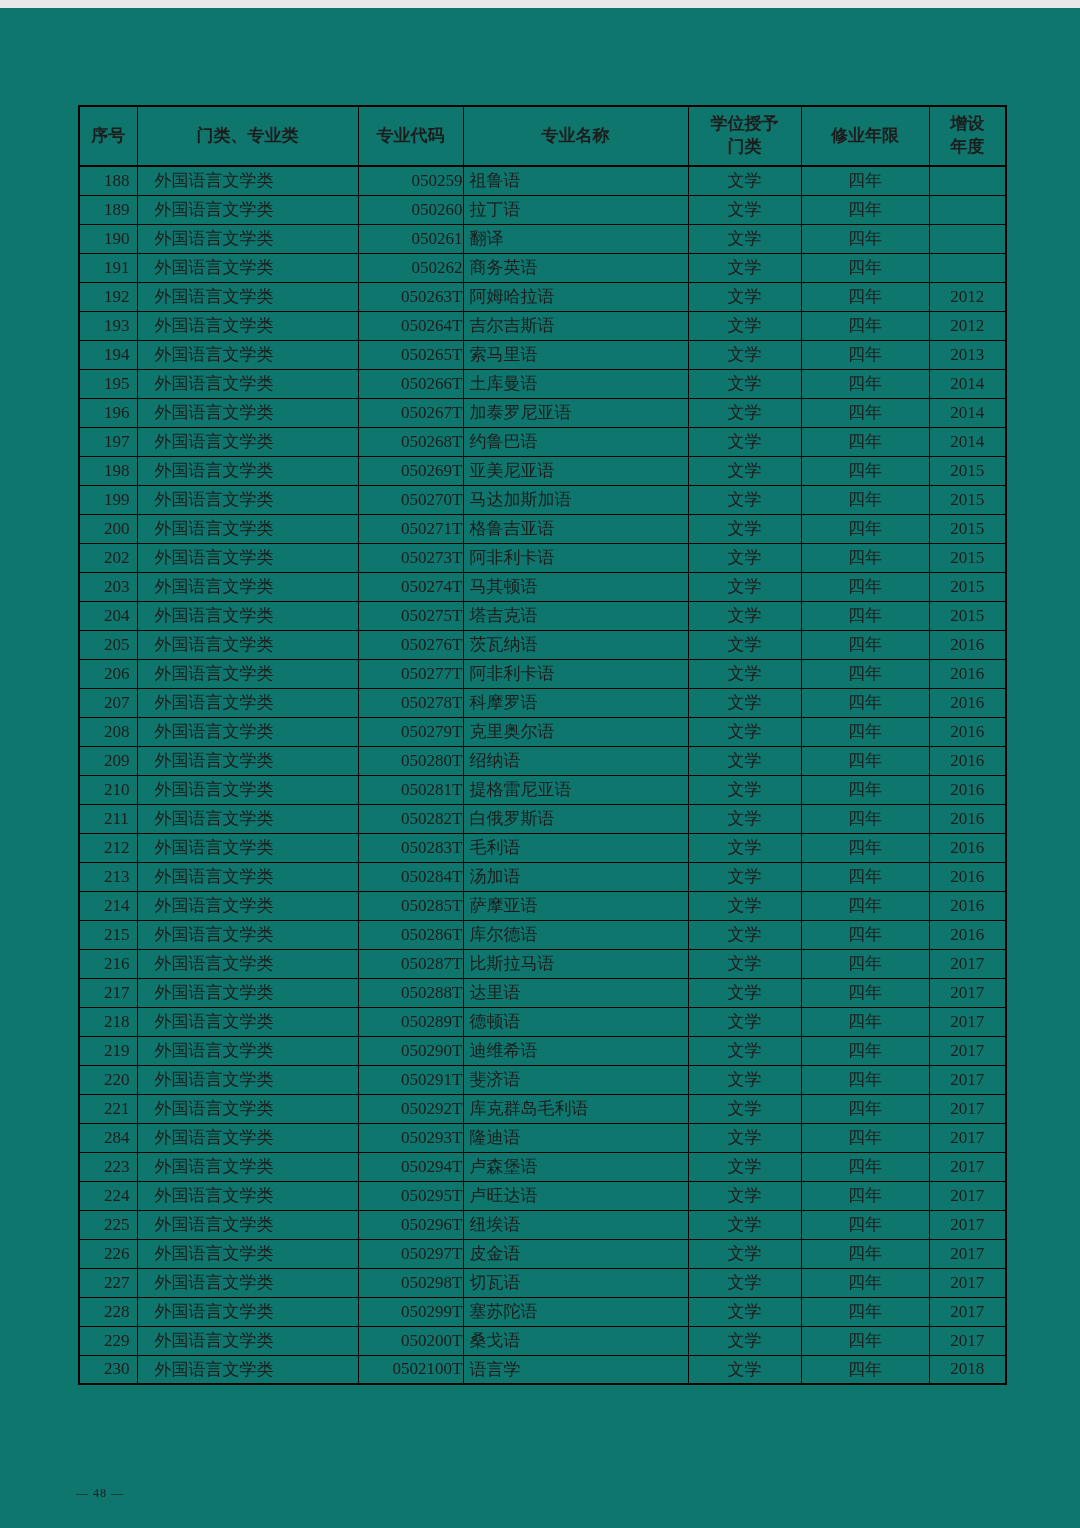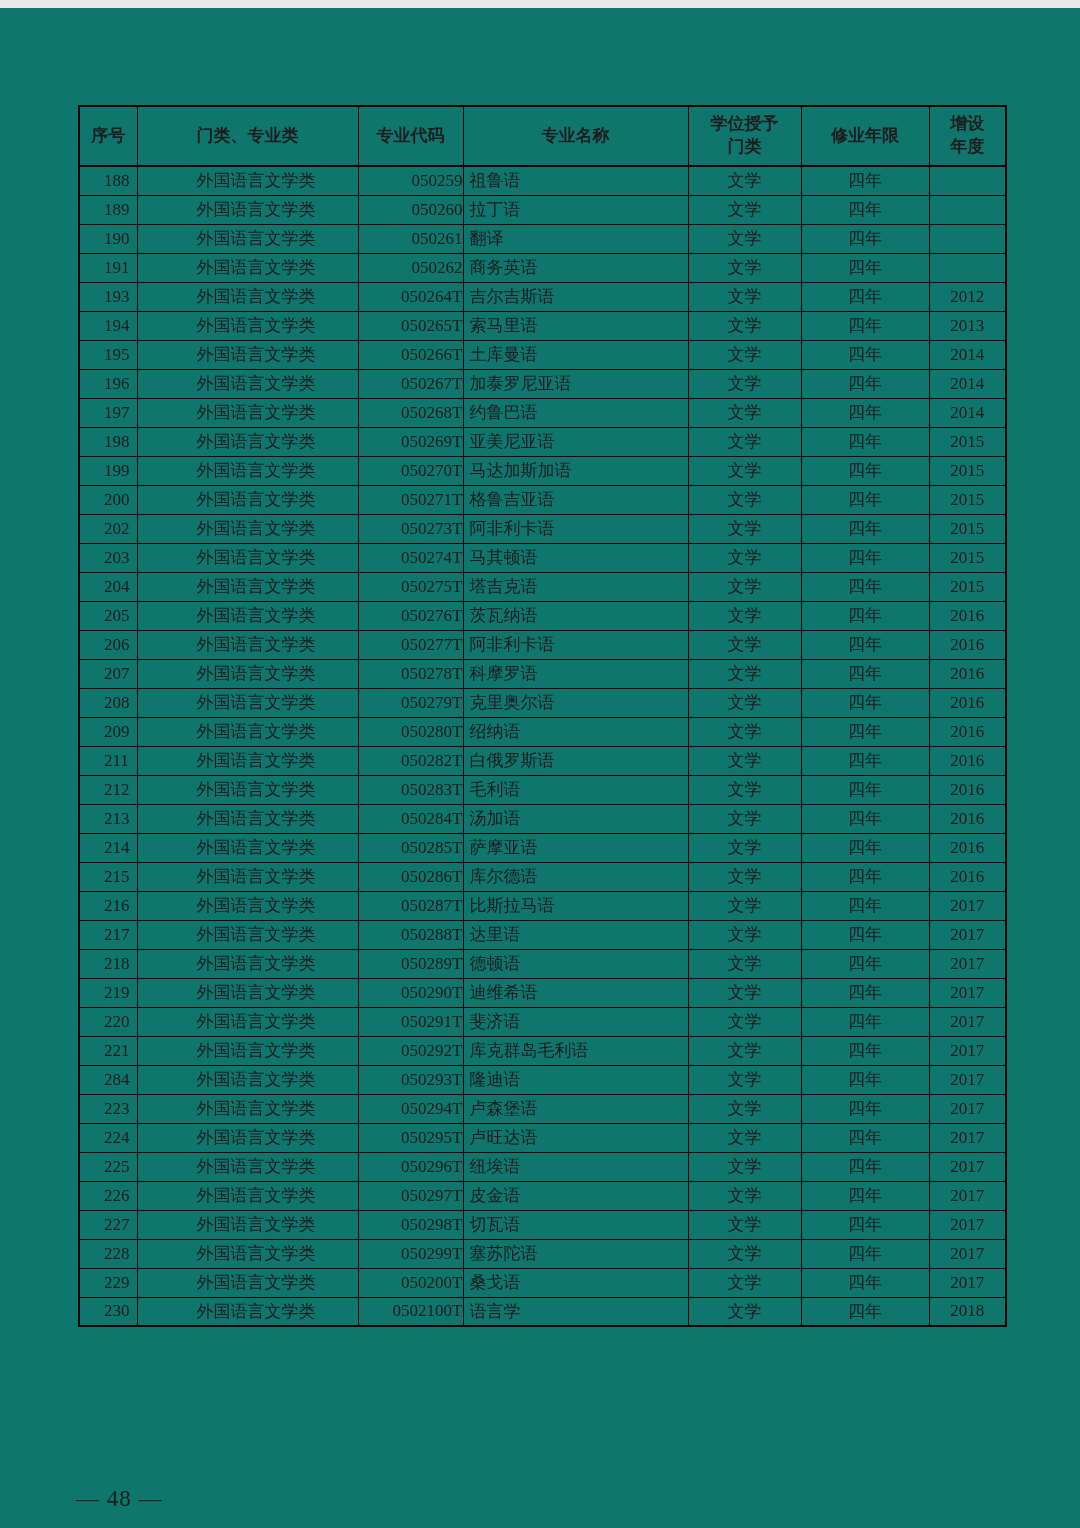--- a/index.html
+++ b/index.html
@@ -40,31 +40,31 @@
   .catalog-table thead th {
     height: 60px;
     font-weight: bold;
     text-align: center;
     white-space: pre-line;
     line-height: 1.35;
     border-bottom: 2px solid #000;
   }
   .catalog-table tbody tr { height: 29px; }
   .catalog-table td:nth-child(1) { text-align: left; padding-left: 24px; }
-  .catalog-table td:nth-child(2) { text-align: center; padding-left: 17px; }
+  .catalog-table td:nth-child(2) { text-align: left; padding-left: 17px; }
   .catalog-table td:nth-child(3) { text-align: right; padding-left: 3px; }
   .catalog-table td:nth-child(4) { text-align: left; padding-left: 6px; }
   .catalog-table td:nth-child(5),
   .catalog-table td:nth-child(6),
   .catalog-table td:nth-child(7) { text-align: center; }
   .page-number {
     position: absolute;
     left: 76px;
     top: 1478px;
-    font-size: 23px;
+    font-size: 12px;
     letter-spacing: 1px;
     color: #1c1c1c;
   }
 </style>
 </head>
 <body>
 
 <div class="page">
 
   <table class="catalog-table">
@@ -121,20 +121,29 @@
         <tr>
           <td>191</td>
           <td>外国语言文学类</td>
           <td>050262</td>
           <td>商务英语</td>
           <td>文学</td>
           <td>四年</td>
           <td></td>
         </tr>
         <tr>
+          <td>192</td>
+          <td>外国语言文学类</td>
+          <td>050263T</td>
+          <td>阿姆哈拉语</td>
+          <td>文学</td>
+          <td>四年</td>
+          <td>2012</td>
+        </tr>
+        <tr>
           <td>193</td>
           <td>外国语言文学类</td>
           <td>050264T</td>
           <td>吉尔吉斯语</td>
           <td>文学</td>
           <td>四年</td>
           <td>2012</td>
         </tr>
         <tr>
           <td>194</td>
@@ -260,20 +269,29 @@
           <td>克里奥尔语</td>
           <td>文学</td>
           <td>四年</td>
           <td>2016</td>
         </tr>
         <tr>
           <td>209</td>
           <td>外国语言文学类</td>
           <td>050280T</td>
           <td>绍纳语</td>
+          <td>文学</td>
+          <td>四年</td>
+          <td>2016</td>
+        </tr>
+        <tr>
+          <td>210</td>
+          <td>外国语言文学类</td>
+          <td>050281T</td>
+          <td>提格雷尼亚语</td>
           <td>文学</td>
           <td>四年</td>
           <td>2016</td>
         </tr>
         <tr>
           <td>211</td>
           <td>外国语言文学类</td>
           <td>050282T</td>
           <td>白俄罗斯语</td>
           <td>文学</td>

